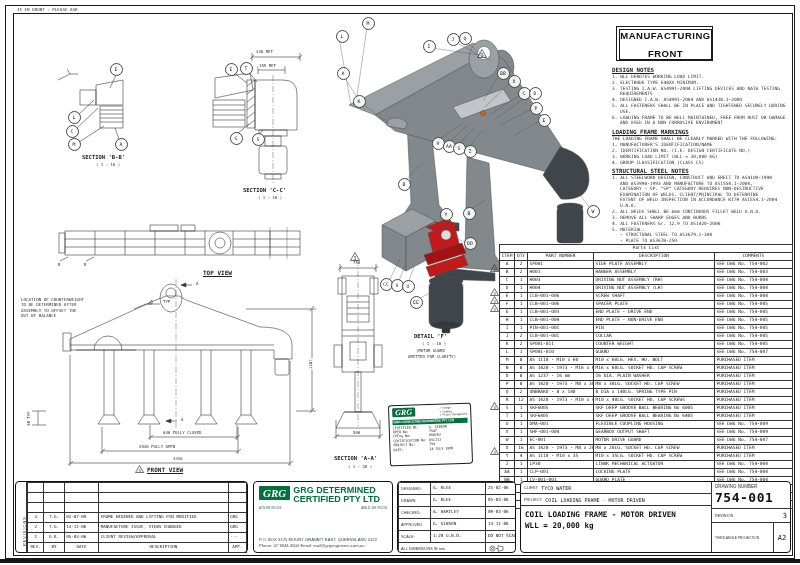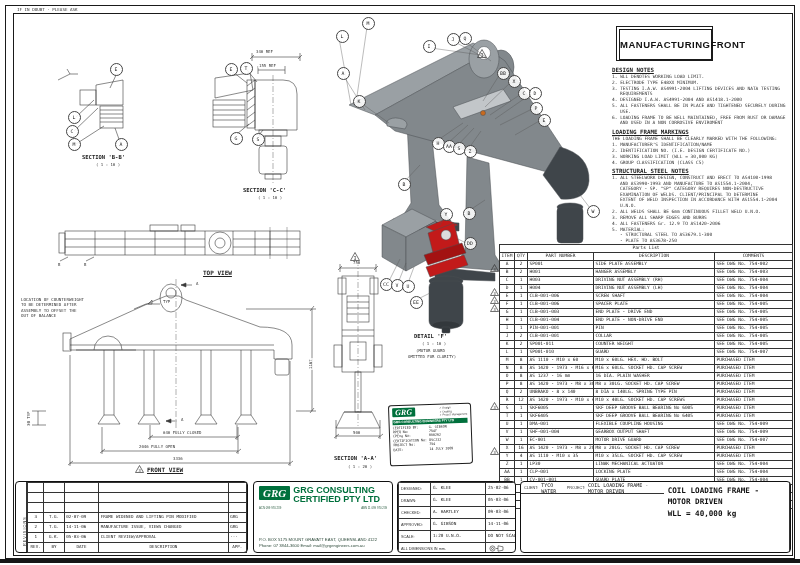--- a/index.html
+++ b/index.html
@@ -18,21 +18,21 @@
   .rot{transform:rotate(-90deg);transform-origin:left top}
   .ann{position:absolute;font:4.2px/1.25 "DejaVu Sans Mono",monospace;color:#333;white-space:pre-line}
   .rt{position:absolute;z-index:4}
   
   .notes{position:absolute;left:612px;top:64px;width:180px}
   .nh{font:bold 5.8px "DejaVu Sans Mono",monospace;text-decoration:underline;margin:3px 0 1px;color:#222}
   .nitem,.nintro{font:4.5px/1.22 "DejaVu Sans Mono",monospace;color:#333;white-space:pre-line;padding-left:8px;text-indent:-8px;margin:0 0 0.5px}
   .nintro{padding-left:0;text-indent:0}
   
   .mfg{position:absolute;left:616px;top:26px;width:97px;height:35px;border:1px solid #1a1a1a;padding:2px;box-sizing:border-box}
-  .mfg-in{width:100%;height:100%;border:1px solid #1a1a1a;display:flex;flex-direction:row;align-items:center;justify-content:flex-start;font:bold 9.5px "Liberation Sans",sans-serif;letter-spacing:0.5px;color:#111}
+  .mfg-in{width:100%;height:100%;border:1px solid #1a1a1a;display:flex;flex-direction:column;align-items:center;justify-content:space-between;font:bold 9.5px "Liberation Sans",sans-serif;letter-spacing:0.5px;color:#111}
   
   table{border-collapse:collapse}
   .parts{position:absolute;left:499px;top:244px;width:293px;table-layout:fixed;background:#fff}
   .parts td,.parts th{border:0.5px solid #333;font:4.5px/1 "DejaVu Sans Mono",monospace;padding:0 1.5px;height:7px;overflow:hidden;white-space:nowrap;color:#222;font-weight:normal}
   .parts th{text-align:center}
   .parts tbody td:nth-child(1),.parts tbody td:nth-child(2){text-align:center}
   
   .tb{position:absolute;border:1px solid #111;border-radius:4px;background:#fff;box-sizing:border-box}
   .revbox{left:15px;top:481px;width:233px;height:72px;display:flex}
   .rev-vert{width:10px;border-right:0.5px solid #333;position:relative}
@@ -45,21 +45,21 @@
   .grg-top{display:flex;align-items:flex-start;gap:3px}
   .grg-logo{background:var(--green,#00703C);color:#fff;font:italic bold 11px "Liberation Serif",serif;padding:1px 4px;border-radius:1px}
   .grg-name{font:bold 9px/1.05 "Liberation Sans",sans-serif;color:var(--green,#00703C)}
   .grg-reg{display:flex;justify-content:space-between;font:2.8px "Liberation Sans",sans-serif;color:#2a5c40;margin-top:1px}
   .grg-addr{margin-top:auto;font:4.2px/1.3 "Liberation Sans",sans-serif;color:#2d4a3a}
   .persbox{left:397px;top:481px;width:119px;height:72px;overflow:hidden}
   .pers{width:100%;height:100%;table-layout:fixed}
   .pers td{border:0.5px solid #333;font:4.3px/1 "DejaVu Sans Mono",monospace;padding:0 2px;height:11px;overflow:hidden;white-space:nowrap;color:#222}
   .pers td:first-child{font:3.8px "Liberation Sans",sans-serif;color:#333}
   .clientbox{left:520px;top:481px;width:271px;height:72px;display:flex}
-  .cl-left{flex:1;display:flex;border-right:0.7px solid #333}
+  .cl-left{flex:1;display:flex;flex-direction:column;border-right:0.7px solid #333}
   .cl-row{display:flex;align-items:center;border-bottom:0.5px solid #333;height:11px;padding:0 3px;gap:3px}
   .cl-row .k{font:3.8px "Liberation Sans",sans-serif;color:#333}
   .cl-row .vx{font:5px "DejaVu Sans Mono",monospace;color:#111}
   .cl-title{padding:3px 4px;font:bold 7.6px/1.5 "DejaVu Sans Mono",monospace;color:#111}
   .cl-right{width:78px;display:flex;flex-direction:column}
   .dn-label{font:4.5px "Liberation Sans",sans-serif;color:#333;padding:2px 3px 0}
   .dn-num{font:bold 13px "DejaVu Sans Mono",monospace;color:#111;padding:1px 3px 3px;letter-spacing:0.5px}
   .rev-row{display:flex;justify-content:space-between;align-items:center;border-top:0.7px solid #333;padding:0 3px;height:13px}
   .rev-row .k{font:3.8px "Liberation Sans",sans-serif;color:#333}
   .rev-row .vx{font:7px "DejaVu Sans Mono",monospace;color:#111}
@@ -738,21 +738,21 @@
           <th>APP.</th>
         </tr>
       </tbody>
     </table>
   </div>
 
   <div class="tb grgbox">
     <div class="grg-top">
       <span class="grg-logo">GRG</span>
       <div class="grg-name">
-        <div>GRG CONSULTING</div>
+        <div>GRG DETERMINED</div>
         <div>CERTIFIED PTY LTD</div>
       </div>
     </div>
     <div class="grg-reg">
       <span>ACN 099 970 239</span>
       <span>ABN 11 099 970 239</span>
     </div>
     <div class="grg-addr">
       <div>P.O. BOX 5175 MOUNT GRAVATT EAST, QUEENSLAND 4122</div>
       <div>Phone: 07 3844-3600 Email: mail@grgengineers.com.au</div>
@@ -815,17 +815,29 @@
       <div class="cl-row">
         <span class="k">CLIENT:</span>
         <span class="vx">TYCO WATER</span>
       </div>
       <div class="cl-row">
         <span class="k">PROJECT:</span>
         <span class="vx">COIL LOADING FRAME - MOTOR DRIVEN</span>
       </div>
       <div class="cl-title">
         <div>COIL LOADING FRAME - MOTOR DRIVEN</div>
-        <div>WLL = 40,000 kg</div>
+        <div>WLL = 20,000 kg</div>
       </div>
     </div>
+    <div class="cl-right">
+      <div class="dn-label">DRAWING NUMBER</div>
+      <div class="dn-num">754-001</div>
+      <div class="rev-row">
+        <span class="k">REVISION</span>
+        <span class="vx">3</span>
+      </div>
+      <div class="proj-row">
+        <span class="k">THIRD ANGLE PROJECTION</span>
+        <span class="a2">A2</span>
+      </div>
+    </div>
   </div>
 </div>
 
 </body></html>

